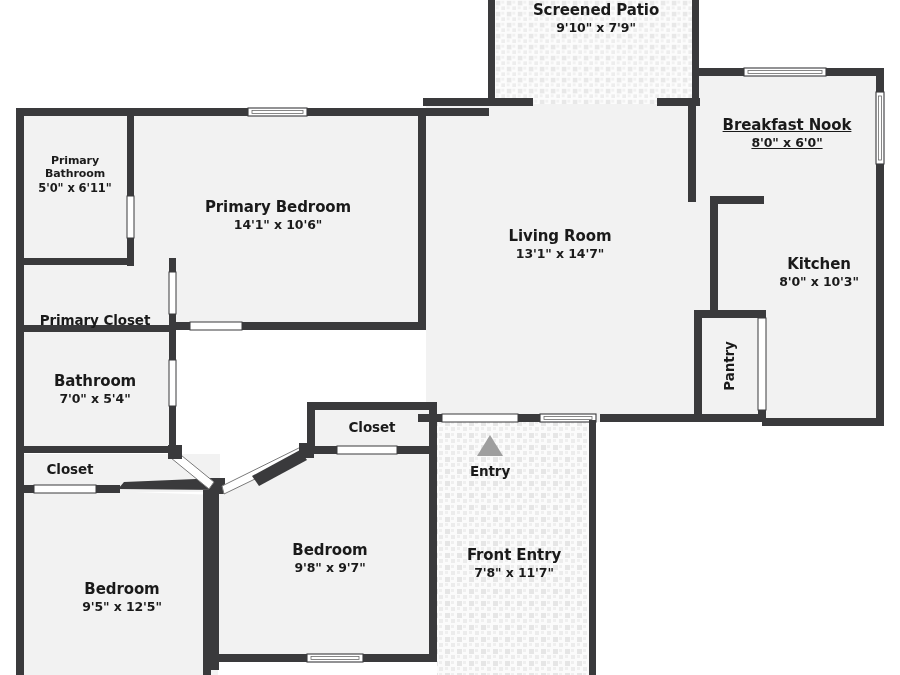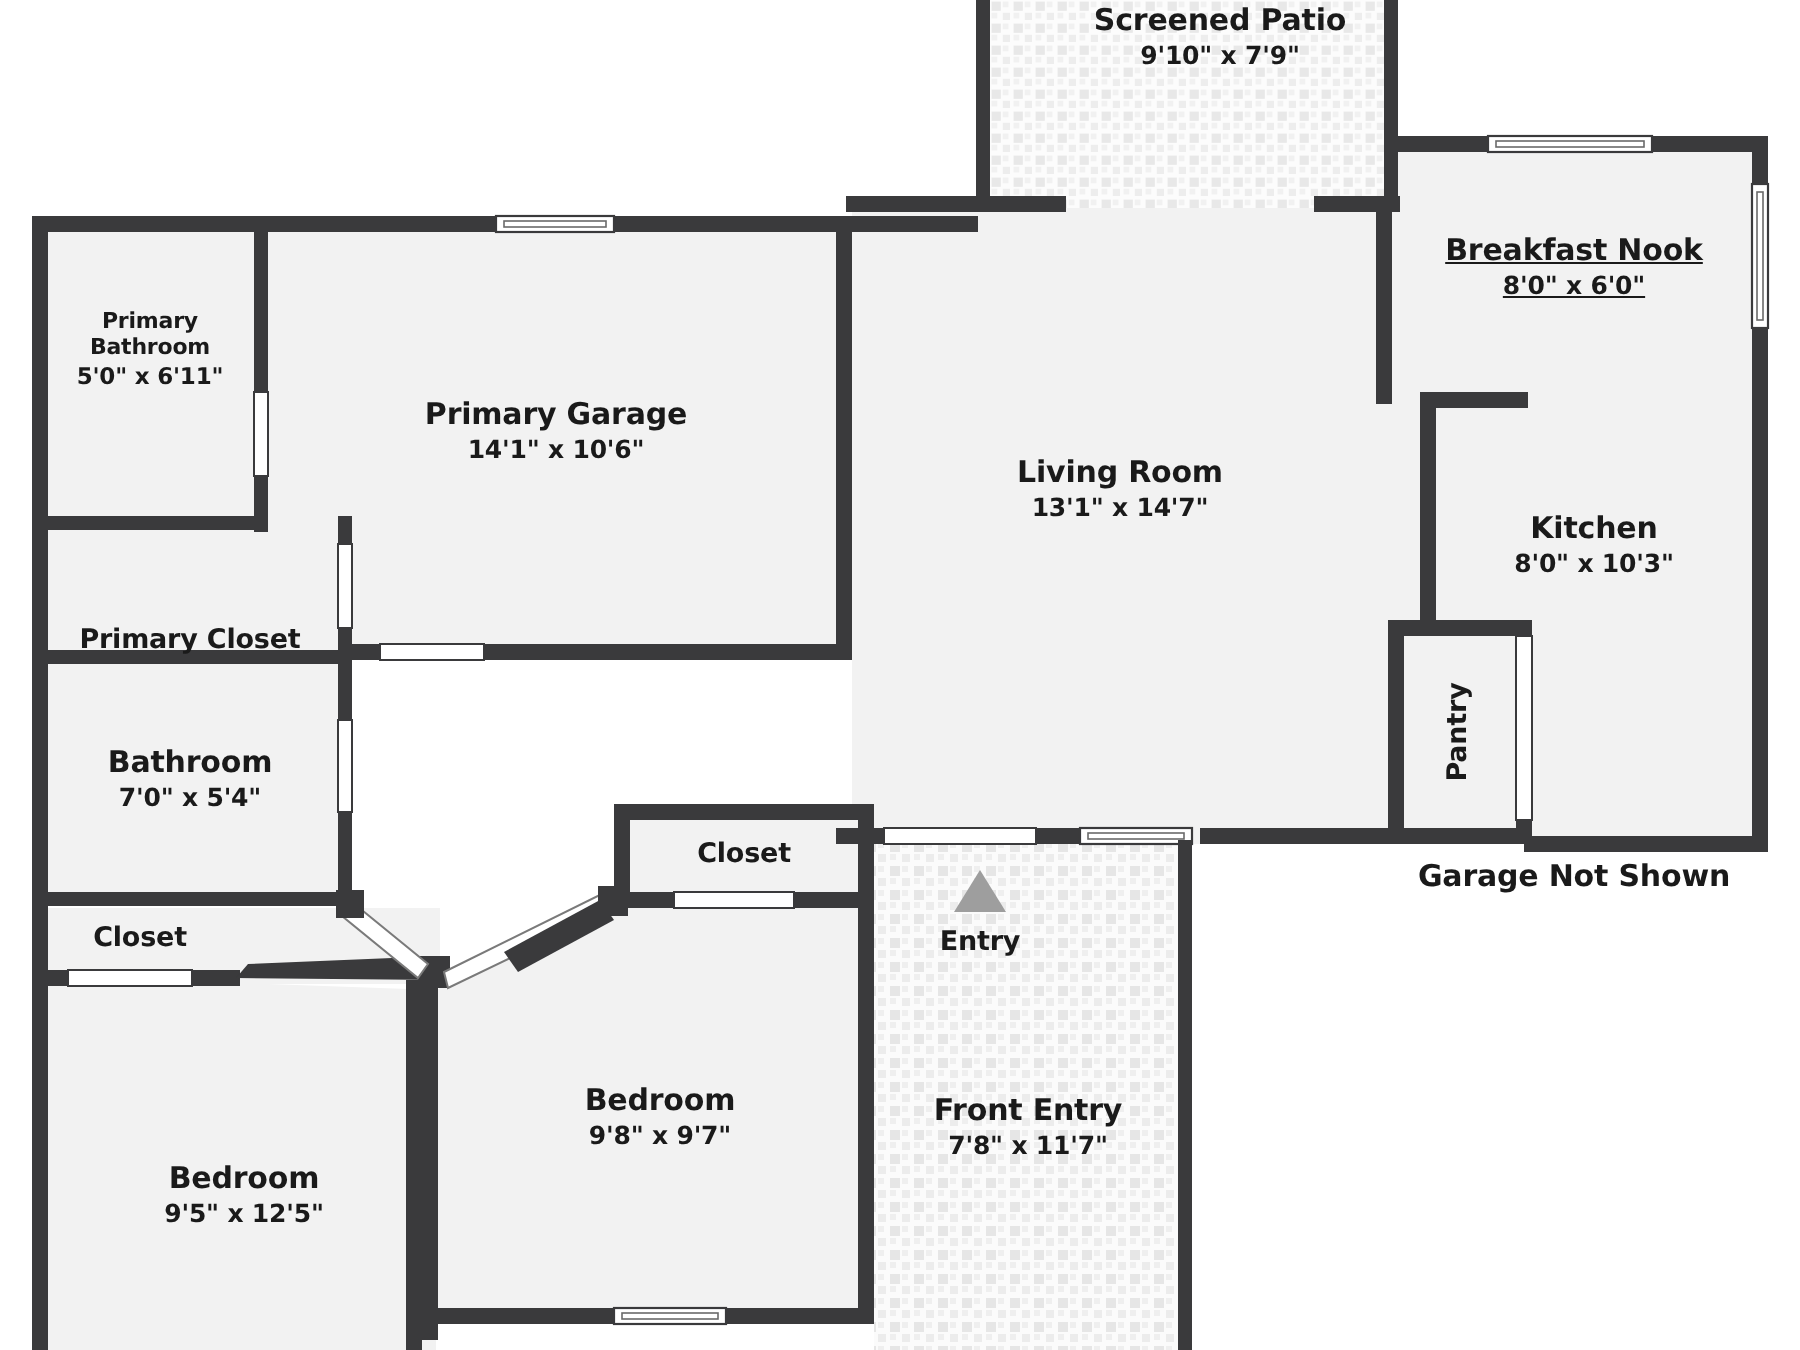--- a/index.html
+++ b/index.html
@@ -169,47 +169,47 @@
       <rect x="518" y="414" width="22" height="8"></rect>
       <rect x="540" y="414" width="56" height="8" fill="#ffffff" stroke="#3a3a3c" stroke-width="1.1"></rect>
       <rect x="544" y="416.5" width="48" height="3" fill="#ffffff" stroke="#6a6a6a" stroke-width="0.8"></rect>
 
       <rect x="589" y="420" width="7" height="255"></rect>
     </g>
 
     <polygon points="490,435 503,456 477,456" fill="#9e9e9e"></polygon>
   </svg>
 
-  <div class="lbl" style="left:496px;top:2px;width:200px;margin-left:14px;">
+  <div class="lbl" style="left:496px;top:2px;width:200px;">
     <span class="nm">Screened Patio</span>
     <span class="dm">9'10" x 7'9"</span>
   </div>
 
   <div class="lbl" style="left:696px;top:117px;width:182px;text-decoration:underline;">
     <span class="nm">Breakfast Nook</span>
     <span class="dm">8'0" x 6'0"</span>
   </div>
 
   <div class="lbl two sm" style="left:20px;top:155px;width:110px;">
     <span class="nm">Primary</span>
     <span class="nm">Bathroom</span>
     <span class="dm">5'0" x 6'11"</span>
   </div>
 
   <div class="lbl" style="left:140px;top:199px;width:276px;">
-    <span class="nm">Primary Garage</span>
+    <span class="nm">Primary Bedroom</span>
     <span class="dm">14'1" x 10'6"</span>
   </div>
 
   <div class="lbl" style="left:428px;top:228px;width:264px;">
     <span class="nm">Living Room</span>
     <span class="dm">13'1" x 14'7"</span>
   </div>
 
-  <div class="lbl" style="left:718px;top:256px;width:158px;">
+  <div class="lbl" style="left:740px;top:256px;width:158px;">
     <span class="nm">Kitchen</span>
     <span class="dm">8'0" x 10'3"</span>
   </div>
 
   <div class="lbl sm" style="left:20px;top:286px;width:150px;margin-top:27px;">
     <span class="nm">Primary Closet</span>
   </div>
 
   <div class="lbl sm rot" style="left:672px;top:358px;width:116px;transform:rotate(-90deg);">
     <span class="nm">Pantry</span>
@@ -240,17 +240,14 @@
   <div class="lbl" style="left:440px;top:547px;width:148px;">
     <span class="nm">Front Entry</span>
     <span class="dm">7'8" x 11'7"</span>
   </div>
 
   <div class="lbl" style="left:32px;top:581px;width:180px;">
     <span class="nm">Bedroom</span>
     <span class="dm">9'5" x 12'5"</span>
   </div>
 
-  <div class="lbl" style="left:694px;top:430px;width:186px;">
-    <span class="nm">Garage Not Shown</span>
-  </div>
 
 </div>
 
 </body></html>

